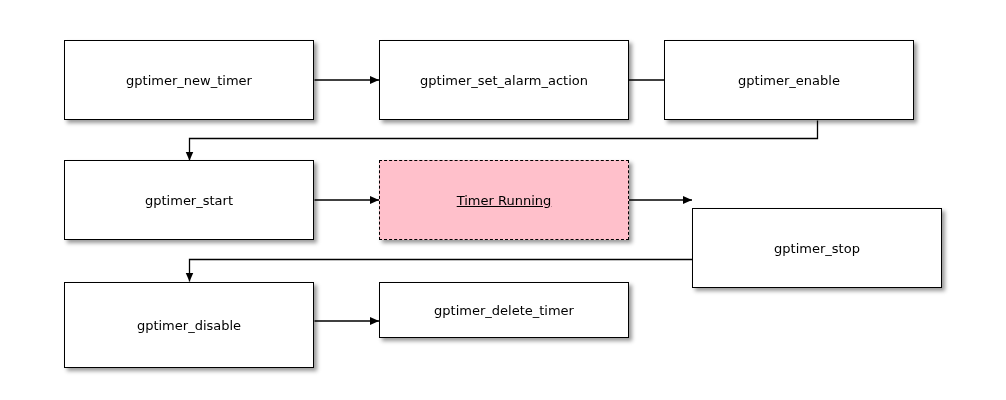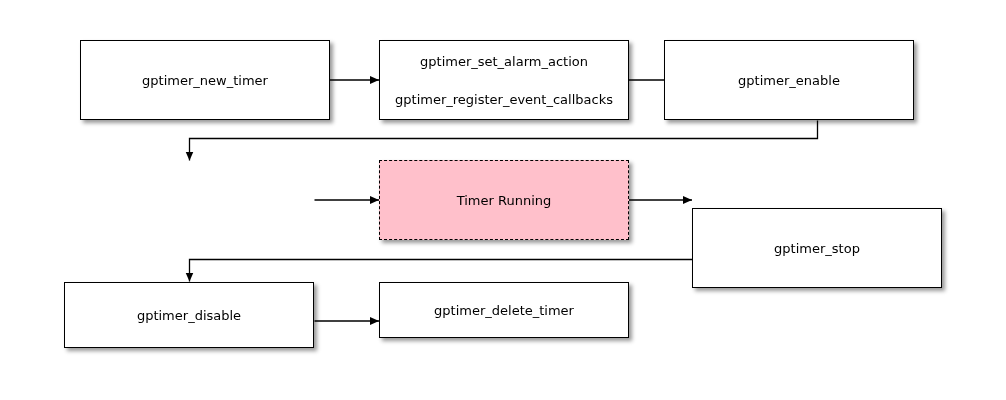--- a/index.html
+++ b/index.html
@@ -36,20 +36,21 @@
     align-items: center;
     justify-content: center;
     text-align: center;
     font-size: 13px;
     color: #000000;
     line-height: 21px;
   }
   .node.highlight {
     background: var(--highlight, #ffc0cb);
     border: 1.6px dashed var(--line, #000000);
+    text-decoration: underline;
   }
   .node span {
     display: block;
     white-space: nowrap;
   }
 </style>
 </head>
 <body>
 
 <div class="canvas">
@@ -62,43 +63,45 @@
     </defs>
     <path d="M314.5 80 H379" fill="none" stroke="#000" stroke-width="1.3" marker-end="url(#arrow)"></path>
     <path d="M629 80 H692" fill="none" stroke="#000" stroke-width="1.3" marker-end="url(#arrow)"></path>
     <path d="M817.5 120.5 V138.5 H189.5 V160.5" fill="none" stroke="#000" stroke-width="1.3" marker-end="url(#arrow)"></path>
     <path d="M314.5 200 H379" fill="none" stroke="#000" stroke-width="1.3" marker-end="url(#arrow)"></path>
     <path d="M629 200 H692" fill="none" stroke="#000" stroke-width="1.3" marker-end="url(#arrow)"></path>
     <path d="M817.5 240.5 V259.5 H189.5 V281.5" fill="none" stroke="#000" stroke-width="1.3" marker-end="url(#arrow)"></path>
     <path d="M314.5 321 H379" fill="none" stroke="#000" stroke-width="1.3" marker-end="url(#arrow)"></path>
   </svg>
 
-  <div class="node" style="left:80px; top:40px;">
+  <div class="node" style="left:64px; top:40px;">
     <span>gptimer_new_timer</span>
   </div>
 
   <div class="node" style="left:379px; top:40px;gap:17px;">
     <span>gptimer_set_alarm_action</span>
-    <span>gptimer_register_event_callbacks</span>
   </div>
 
   <div class="node" style="left:664px; top:40px;">
     <span>gptimer_enable</span>
   </div>
 
+  <div class="node" style="left:64px; top:160px;">
+    <span>gptimer_start</span>
+  </div>
 
   <div class="node highlight" style="left:379px; top:160px;">
     <span>Timer Running</span>
   </div>
 
   <div class="node" style="left:692px; top:160px;margin-top:48px;">
     <span>gptimer_stop</span>
   </div>
 
-  <div class="node" style="left:64px; top:282px; height:66px;">
+  <div class="node" style="left:64px; top:282px; height:86px;">
     <span>gptimer_disable</span>
   </div>
 
   <div class="node" style="left:379px; top:282px; height:56px;">
     <span>gptimer_delete_timer</span>
   </div>
 
 </div>
 
 </body></html>

